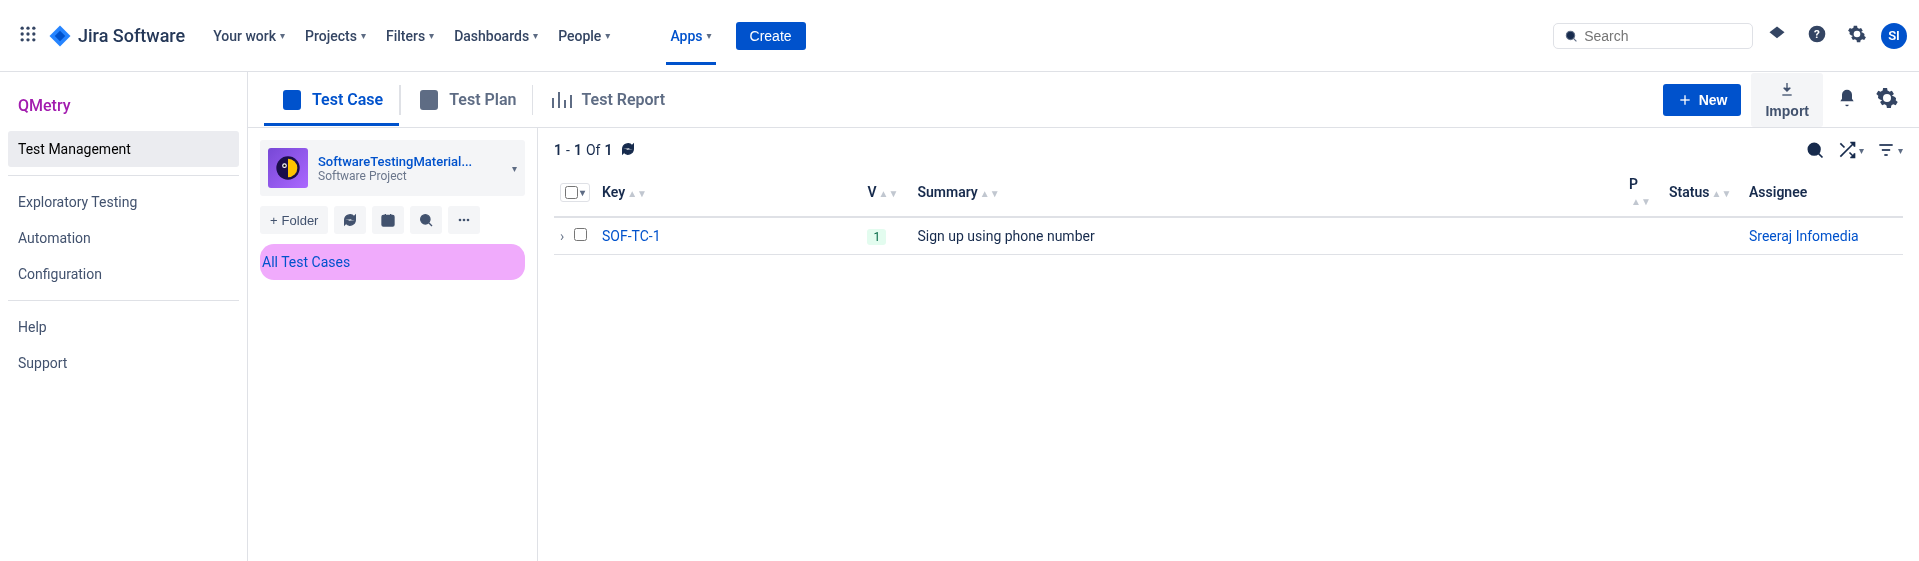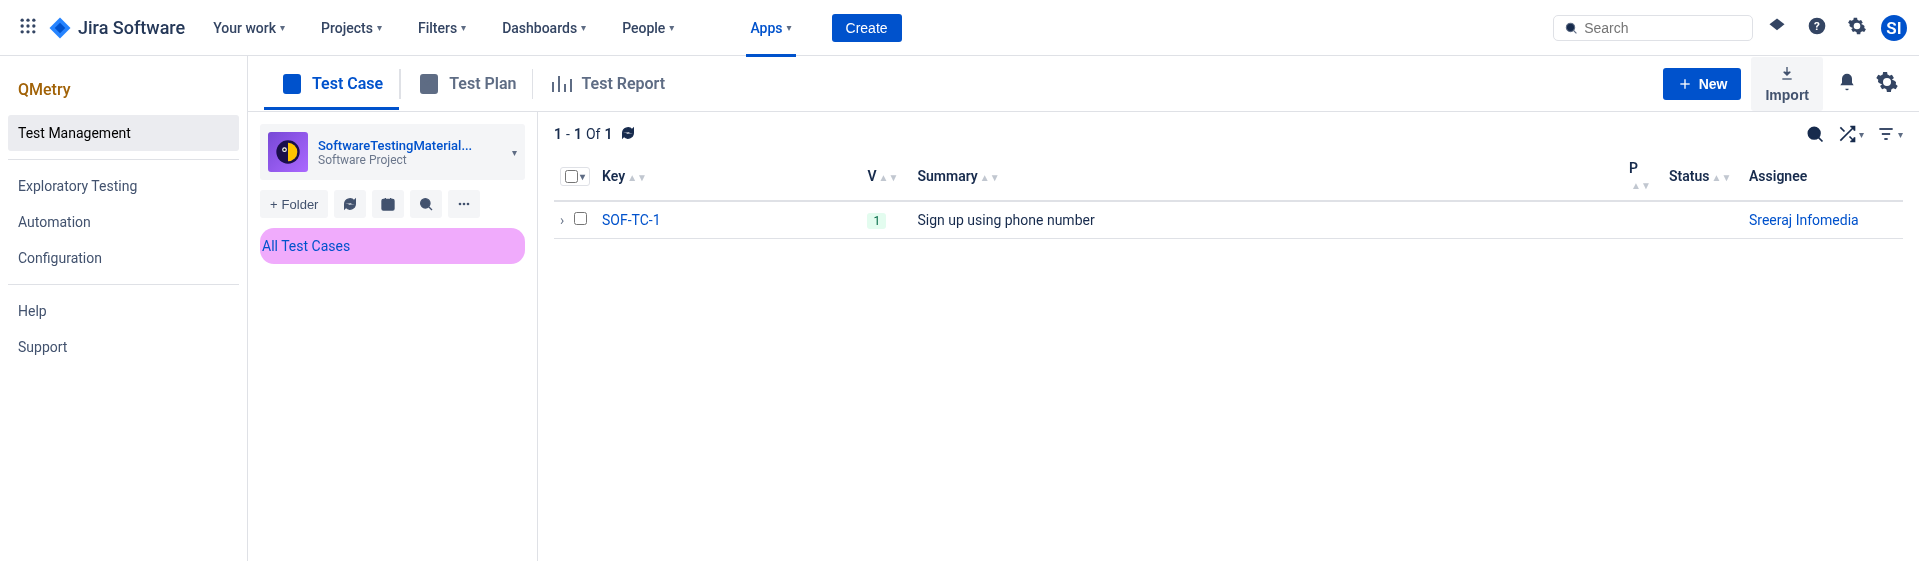--- a/index.html
+++ b/index.html
@@ -1,41 +1,41 @@
 <!DOCTYPE html>
 <html><head>
   <meta charset="utf-8">
   <style>
     * { margin: 0; padding: 0; box-sizing: border-box; }
     body { font-family: -apple-system, BlinkMacSystemFont, "Segoe UI", Roboto, sans-serif; font-size: 14px; color: #172b4d; background: #fff; }
     
     
-    .top-nav { display: flex; align-items: center; height: 56px; padding: 0 12px; border-bottom: 1px solid #dfe1e6; }
+    .top-nav { display: flex; align-items: center; height: 72px; padding: 0 12px; border-bottom: 1px solid #dfe1e6; }
     .app-switcher { padding: 6px; cursor: pointer; color: #344563; }
     .logo-wrap { display: flex; align-items: center; gap: 6px; margin-left: 4px; margin-right: 20px; cursor: pointer; }
     .logo-wrap svg { width: 24px; height: 24px; }
     .logo-text { font-size: 18px; font-weight: 500; color: #253858; }
-    .nav-items { display: flex; align-items: center; gap: 20px; }
+    .nav-items { display: flex; align-items: center; gap: 4px; }
     .nav-item { display: flex; align-items: center; gap: 4px; padding: 6px 8px; border-radius: 3px; cursor: pointer; color: #344563; font-weight: 500; }
     .nav-item.active { color: #0052cc; position: relative; margin-left: 40px; }
     .nav-item.active::after { content: ""; position: absolute; bottom: -15px; left: 4px; right: 4px; height: 3px; background: #0052cc; }
     .btn-create { background: #0052cc; color: #fff; border: none; padding: 6px 14px; border-radius: 3px; font-weight: 500; font-size: 14px; cursor: pointer; margin-left: 12px; }
     .nav-right { margin-left: auto; display: flex; align-items: center; gap: 8px; }
     .search-box { display: flex; align-items: center; border: 1px solid #dfe1e6; border-radius: 5px; padding: 4px 10px; width: 200px; background: #fff; }
     .search-box input { border: none; outline: none; margin-left: 6px; font-size: 14px; width: 100%; background: transparent; }
     .nav-icon { padding: 6px; cursor: pointer; color: #344563; border-radius: 50%; }
-    .avatar { width: 26px; height: 26px; border-radius: 50%; background: #0052cc; color: #fff; display: flex; align-items: center; justify-content: center; font-size: 17px; font-weight: 600; cursor: pointer; }
+    .avatar { width: 26px; height: 26px; border-radius: 50%; background: #0052cc; color: #fff; display: flex; align-items: center; justify-content: center; font-size: 13px; font-weight: 600; cursor: pointer; }
     .chev { font-size: 10px; color: #5e6c84; }
     
     
     .layout { display: flex; height: calc(100vh - 56px); }
     
     
     .sidebar { width: 248px; border-right: 1px solid #dfe1e6; padding: 24px 8px 8px 8px; }
-    .sidebar-title { font-size: 16px; font-weight: 500; padding: 0 10px 16px 10px; color: #a16207; }
+    .sidebar-title { font-size: 16px; font-weight: 500; padding: 0 10px 16px 10px; color: #a21caf; }
     .sidebar-item { padding: 10px 10px; border-radius: 3px; cursor: pointer; color: #42526e; font-size: 14px; }
     .sidebar-item.selected { background: #ebecf0; color: #000000; }
     .sidebar-divider { border: none; border-top: 1px solid #dfe1e6; margin: 8px 0; }
     
     
     .main { flex: 1; display: flex; flex-direction: column; }
     
     
     .tabs-row { display: flex; align-items: center; height: 56px; padding: 0 16px; border-bottom: 1px solid #dfe1e6; }
     .tab { display: flex; align-items: center; gap: 8px; padding: 14px 16px; cursor: pointer; color: #5e6c84; font-weight: 600; font-size: 16px; position: relative; }

